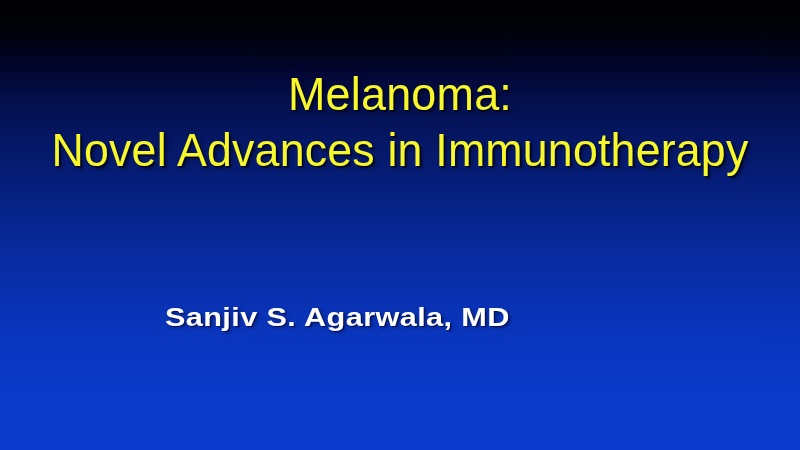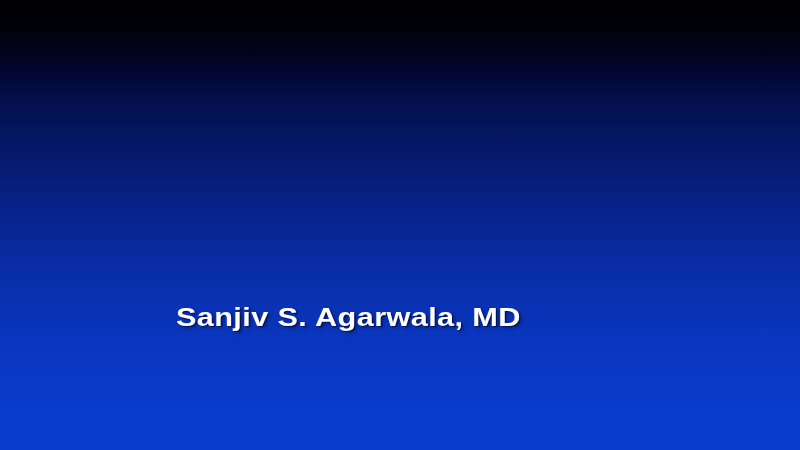--- a/index.html
+++ b/index.html
@@ -60,21 +60,21 @@
 
   
   #title-line-2 {
     transform: scaleX(1.0);
     transform-origin: center;
   }
 
   
   #author-block {
     position: absolute;
-    left: 11px;
+    left: 0;
     top: 303px;
     width: 664px;
     text-align: center;
   }
 
   #author-name {
     display: inline-block;
     color: #ffffff;
     font-family: "Liberation Sans", sans-serif;
     font-size: 25px;
@@ -86,18 +86,22 @@
     text-shadow:
        1px 1px 0 rgba(0, 0, 40, 0.50),
        2px 2px 3px rgba(0, 0, 30, 0.40);
   }
 </style>
 </head>
 <body>
 
 <div id="slide">
 
+  <div id="title-block">
+    <span class="title-line" id="title-line-1" style="display: block; transform: scaleX(0.955988); transform-origin: center center;">Melanoma:</span>
+    <span class="title-line" id="title-line-2" style="display: block; transform: scaleX(0.951556); transform-origin: center center;">Novel Advances in Immunotherapy</span>
+  </div>
 
   <div id="author-block">
     <span id="author-name" style="transform: scaleX(1.22878); transform-origin: center center;">Sanjiv S. Agarwala, MD</span>
   </div>
 
 </div>
 
 </body></html>

